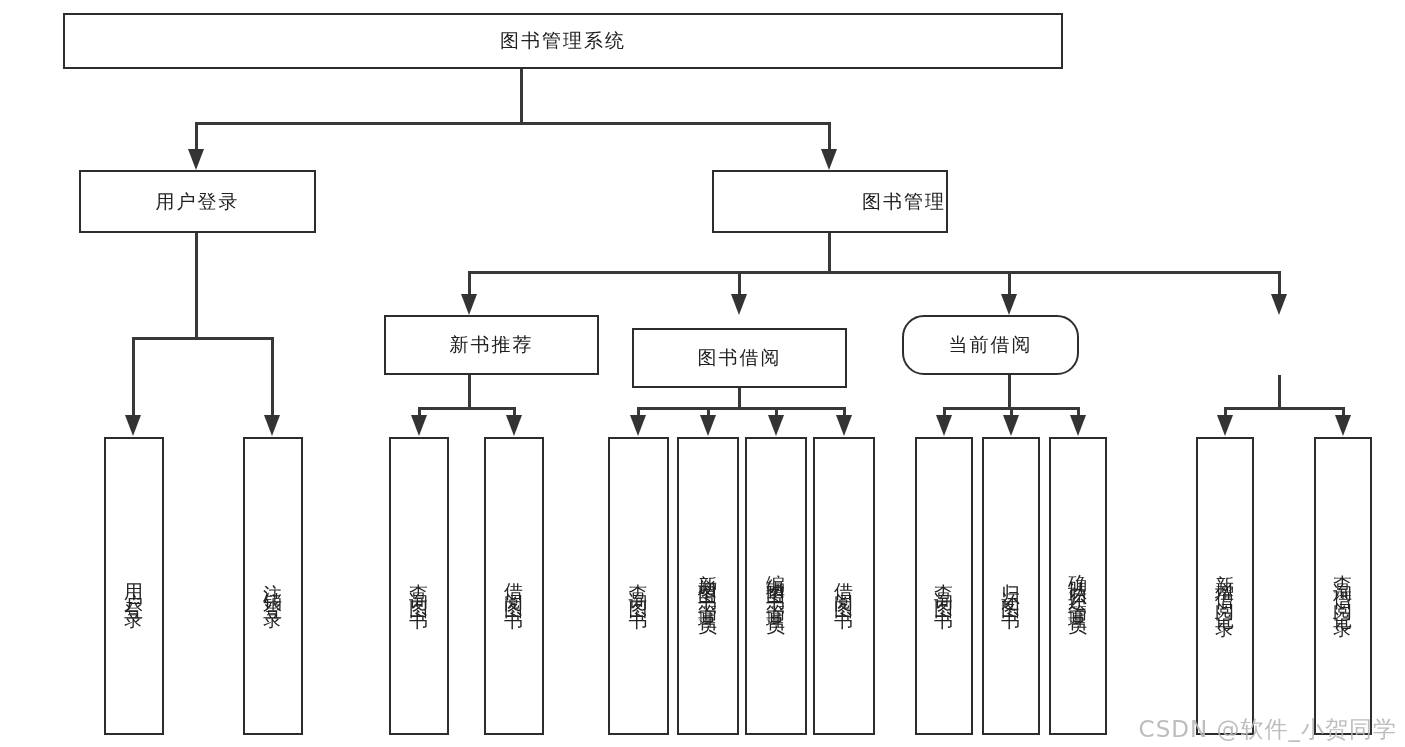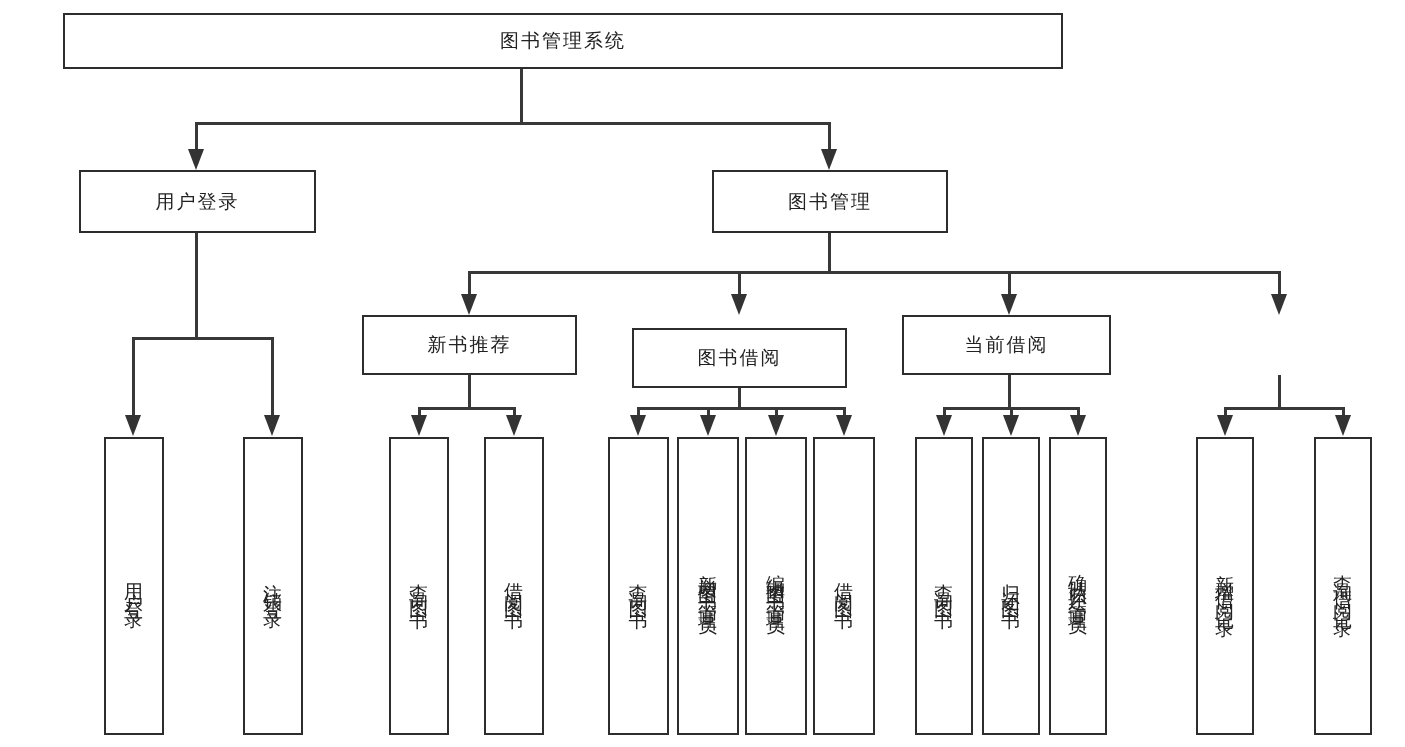--- a/index.html
+++ b/index.html
@@ -46,21 +46,21 @@
   <div class="vline" style="left:520px;top:69px;height:53px;"></div>
   <div class="hline" style="left:196px;top:122px;width:635px;"></div>
   <div class="vline" style="left:195px;top:122px;height:30px;"></div>
   <div class="arrow" style="left:188px;top:149px;"></div>
   <div class="vline" style="left:828px;top:122px;height:30px;"></div>
   <div class="arrow" style="left:821px;top:149px;"></div>
 
   <div class="box" style="left:79px;top:170px;width:237px;height:63px;">
     <span>用户登录</span>
   </div>
-  <div class="box" style="left:712px;top:170px;width:236px;height:63px;">
+  <div class="box" style="left:712px;top:170px;width:236px;height:63px;justify-content:flex-end;">
     <span>图书管理</span>
   </div>
 
   <div class="vline" style="left:195px;top:233px;height:104px;"></div>
   <div class="hline" style="left:133px;top:337px;width:141px;"></div>
   <div class="vline" style="left:132px;top:337px;height:80px;"></div>
   <div class="arrow" style="left:125px;top:415px;"></div>
   <div class="vline" style="left:271px;top:337px;height:80px;"></div>
   <div class="arrow" style="left:264px;top:415px;"></div>
 
@@ -75,27 +75,27 @@
   <div class="hline" style="left:469px;top:271px;width:812px;"></div>
   <div class="vline" style="left:468px;top:271px;height:24px;"></div>
   <div class="arrow" style="left:461px;top:294px;"></div>
   <div class="vline" style="left:738px;top:271px;height:24px;"></div>
   <div class="arrow" style="left:731px;top:294px;"></div>
   <div class="vline" style="left:1008px;top:271px;height:24px;"></div>
   <div class="arrow" style="left:1001px;top:294px;"></div>
   <div class="vline" style="left:1278px;top:271px;height:24px;"></div>
   <div class="arrow" style="left:1271px;top:294px;"></div>
 
-  <div class="box" style="left:362px;top:315px;width:215px;height:60px;">
+  <div class="box" style="left:384px;top:315px;width:215px;height:60px;">
     <span>新书推荐</span>
   </div>
   <div class="box" style="left:632px;top:315px;width:215px;height:60px;margin-top:13px;">
     <span>图书借阅</span>
   </div>
-  <div class="box" style="left:902px;top:315px;width:209px;height:60px;">
+  <div class="box" style="left:902px;top:315px;width:177px;height:60px;border-radius:22px;">
     <span>当前借阅</span>
   </div>
 
   <div class="vline" style="left:468px;top:375px;height:32px;"></div>
   <div class="hline" style="left:419px;top:407px;width:96px;"></div>
   <div class="vline" style="left:418px;top:407px;height:10px;"></div>
   <div class="arrow" style="left:411px;top:415px;"></div>
   <div class="vline" style="left:513px;top:407px;height:10px;"></div>
   <div class="arrow" style="left:506px;top:415px;"></div>
 
@@ -156,14 +156,15 @@
     <span class="vtext" style="letter-spacing:6px;">确认归还（管理员）</span>
   </div>
 
   <div class="vbox" style="left:1196px;top:437px;width:58px;height:298px;">
     <span class="vtext">新增借阅记录</span>
   </div>
   <div class="vbox" style="left:1314px;top:437px;width:58px;height:298px;">
     <span class="vtext">查询借阅记录</span>
   </div>
 
+  <div class="watermark">CSDN @软件_小贺同学</div>
 
 </div>
 
 </body></html>

